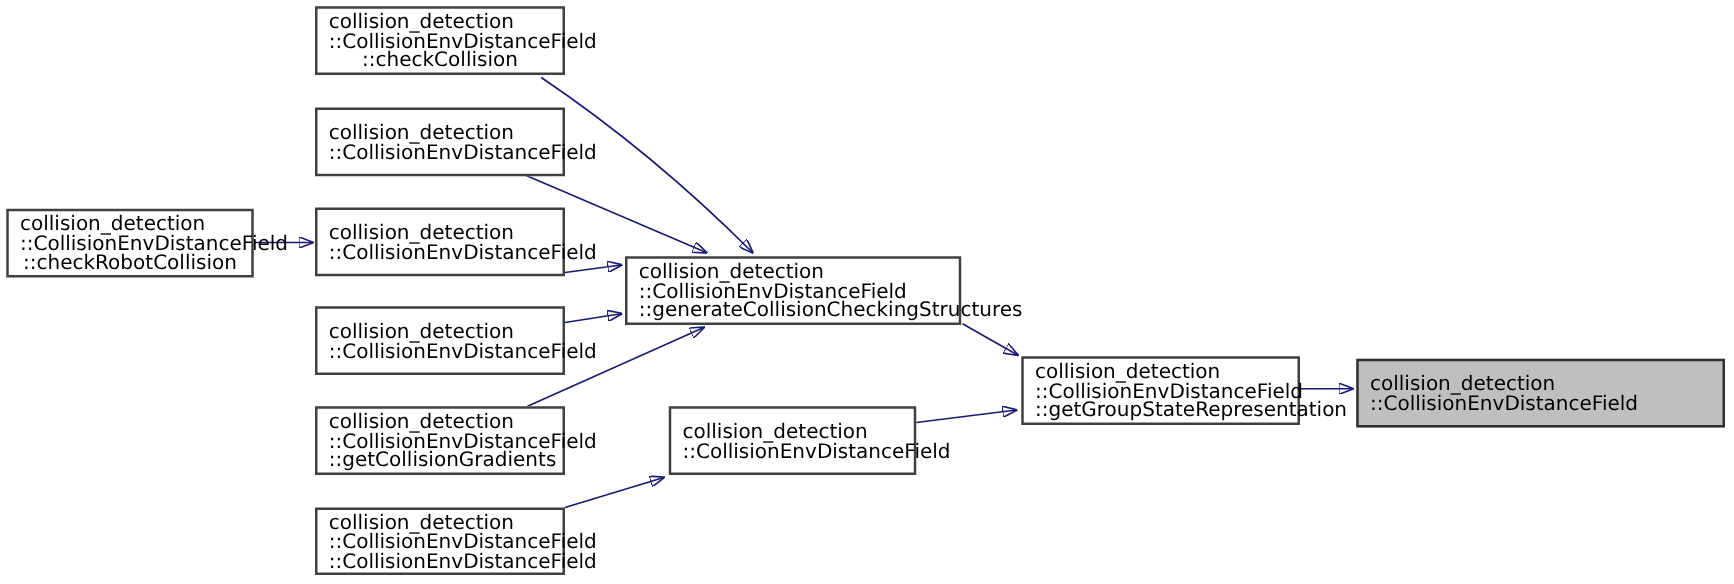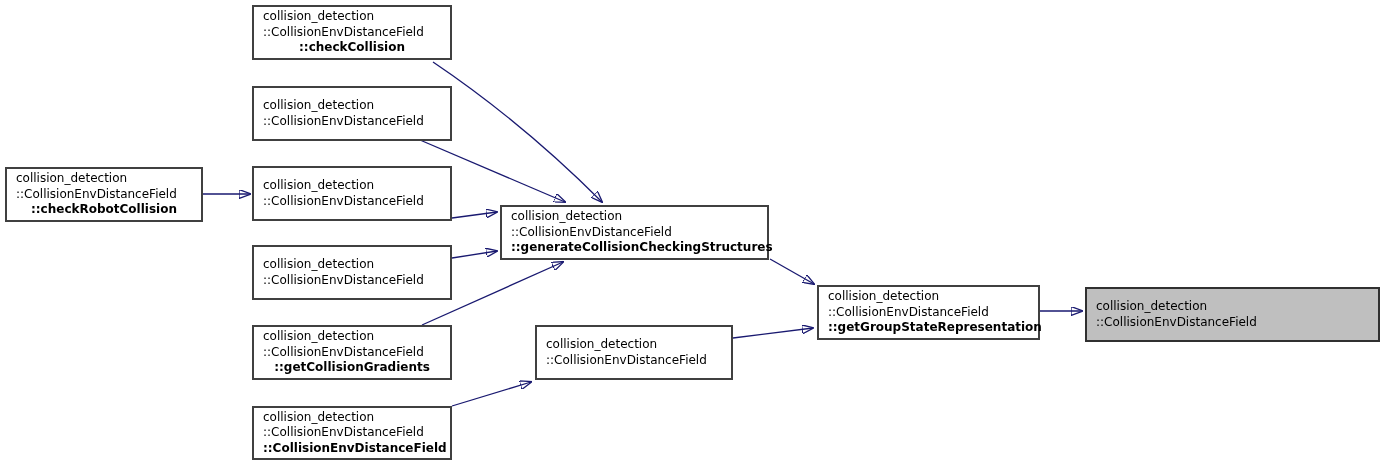--- a/index.html
+++ b/index.html
@@ -12,26 +12,26 @@
   }
   svg.edges{position:absolute;left:0;top:0;width:100%;height:100%;}
   svg.edges path{fill:none;stroke:var(--edge,#191970);stroke-width:1.3px;}
   .node{
     position:absolute;
     box-sizing:border-box;
     border:2px solid var(--border,#404040);
     background:var(--nodefill,#ffffff);
     display:flex;flex-direction:column;justify-content:center;
     padding:0 9px;
-    font-size:12px;line-height:15.5px;
+    font-size:16px;line-height:15.5px;
     color:var(--text,#000000);
     white-space:nowrap;
   }
   .node .ln{text-align:left;}
-  .node .ln.last{text-align:center;font-weight:bold;}
+  .node .ln.last{text-align:center;}
   .node.highlight{background:var(--hifill,#bfbfbf);border-color:#303030;}
 </style>
 </head>
 <body>
 
 <div class="canvas">
   <svg class="edges" xmlns="http://www.w3.org/2000/svg">
     <defs>
       <marker id="arrow" markerUnits="userSpaceOnUse" markerWidth="12" markerHeight="9" refX="11" refY="4.5" orient="auto">
         <path d="M0,0 L12,4.5 L0,9 z" fill="#191970"></path>

